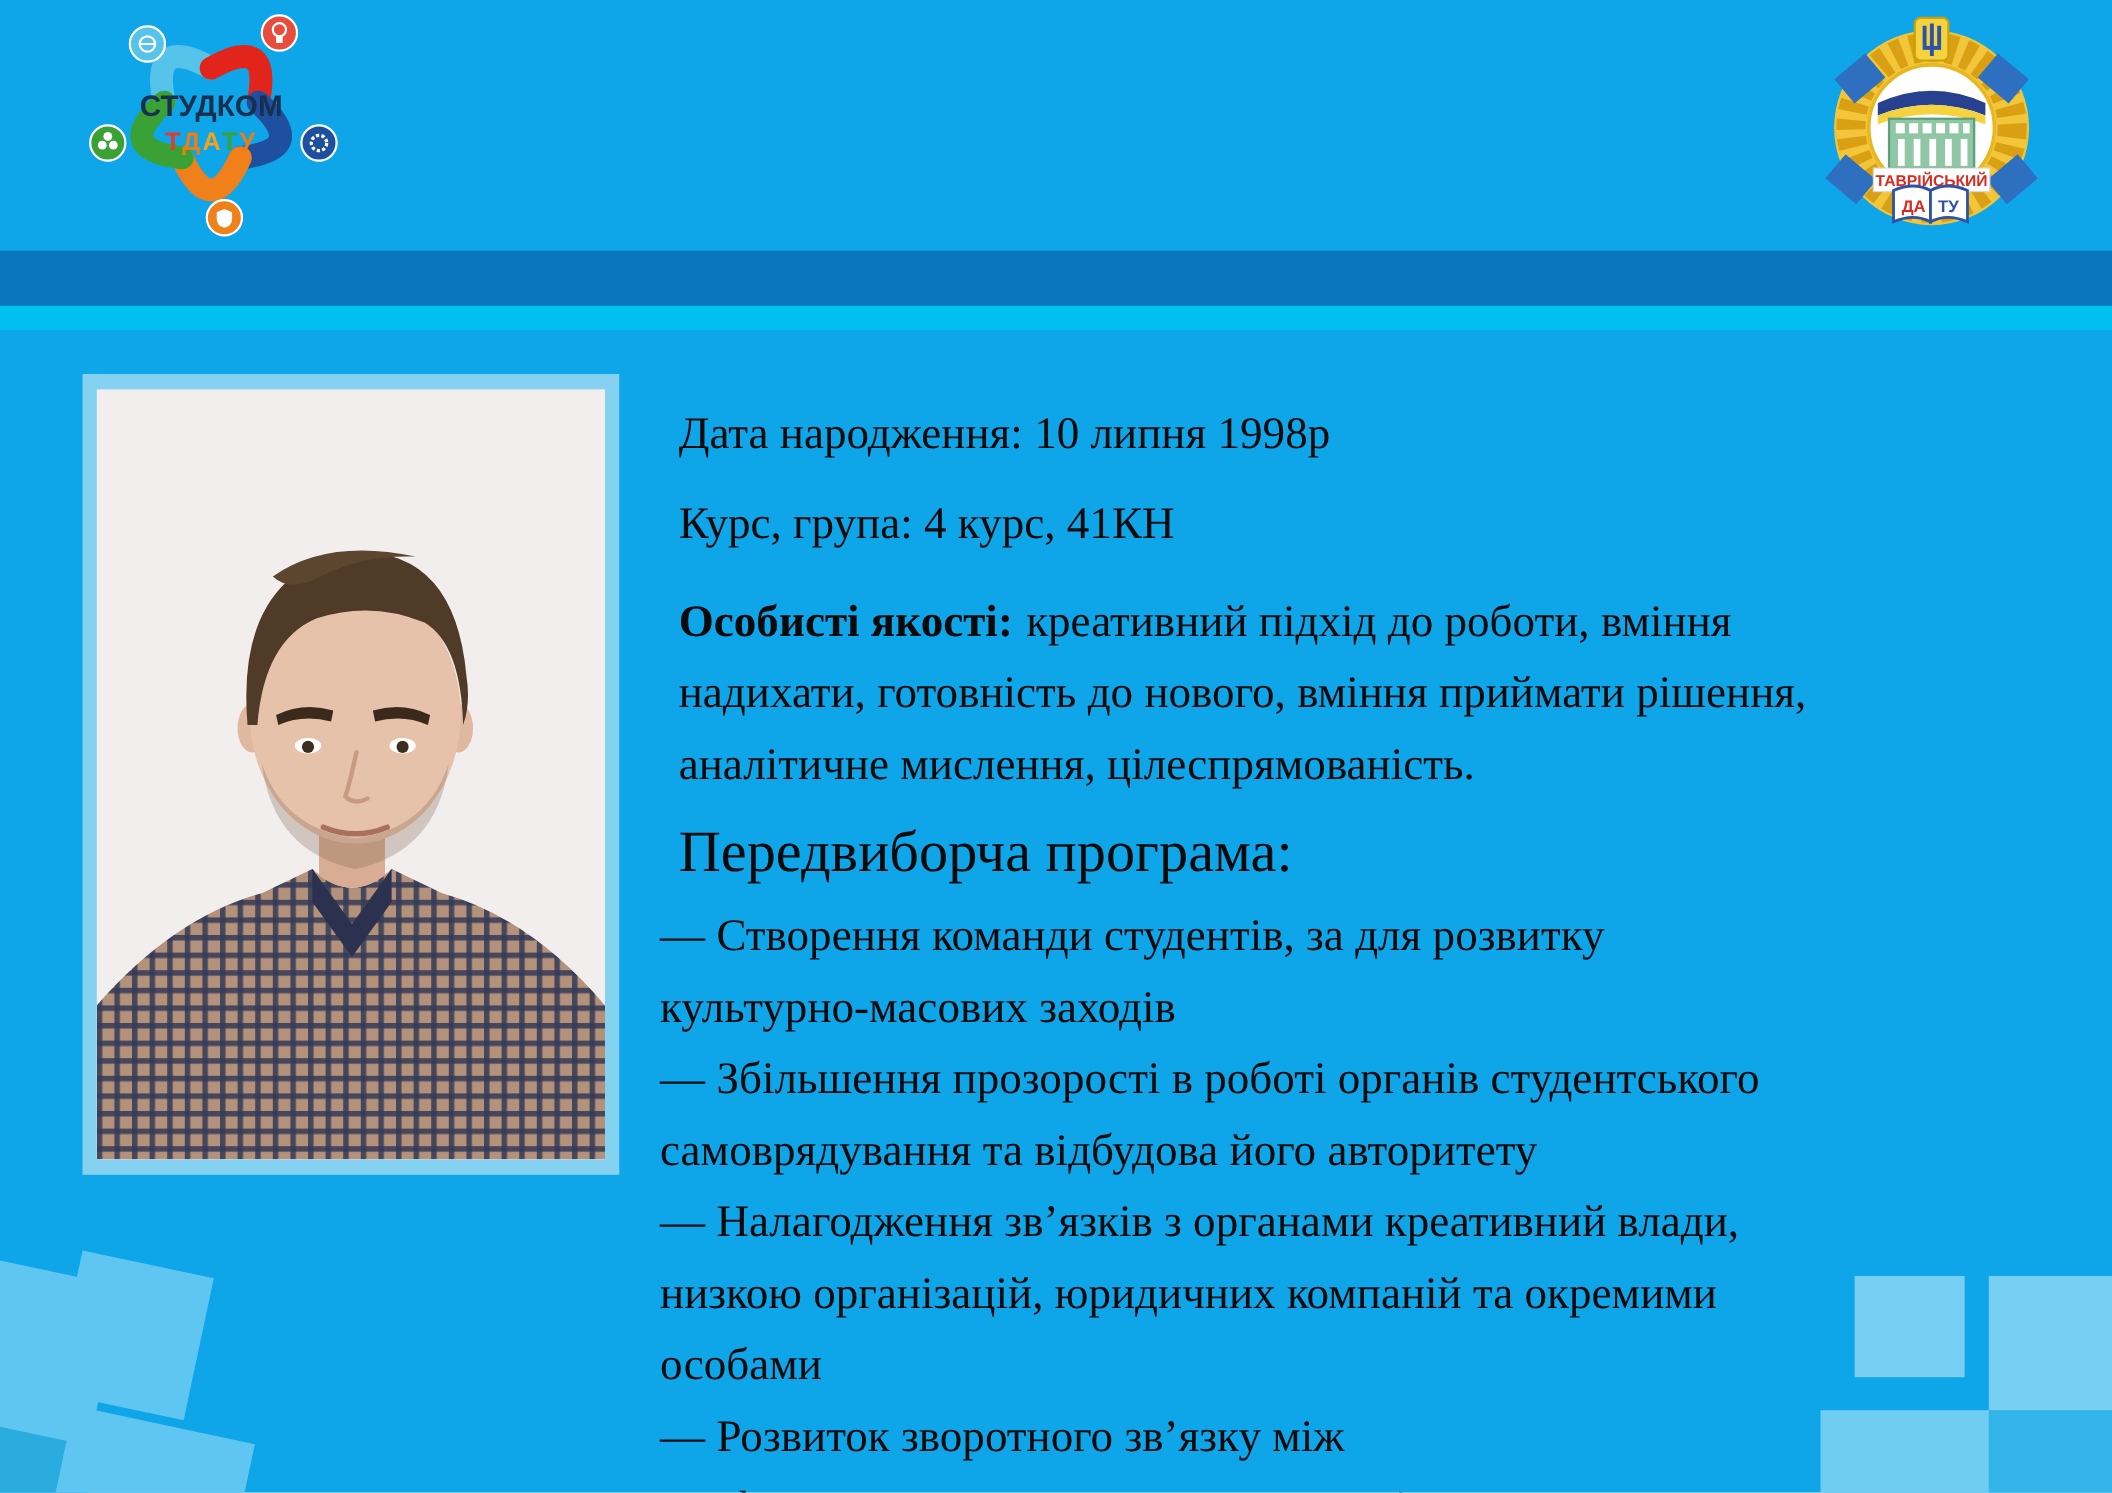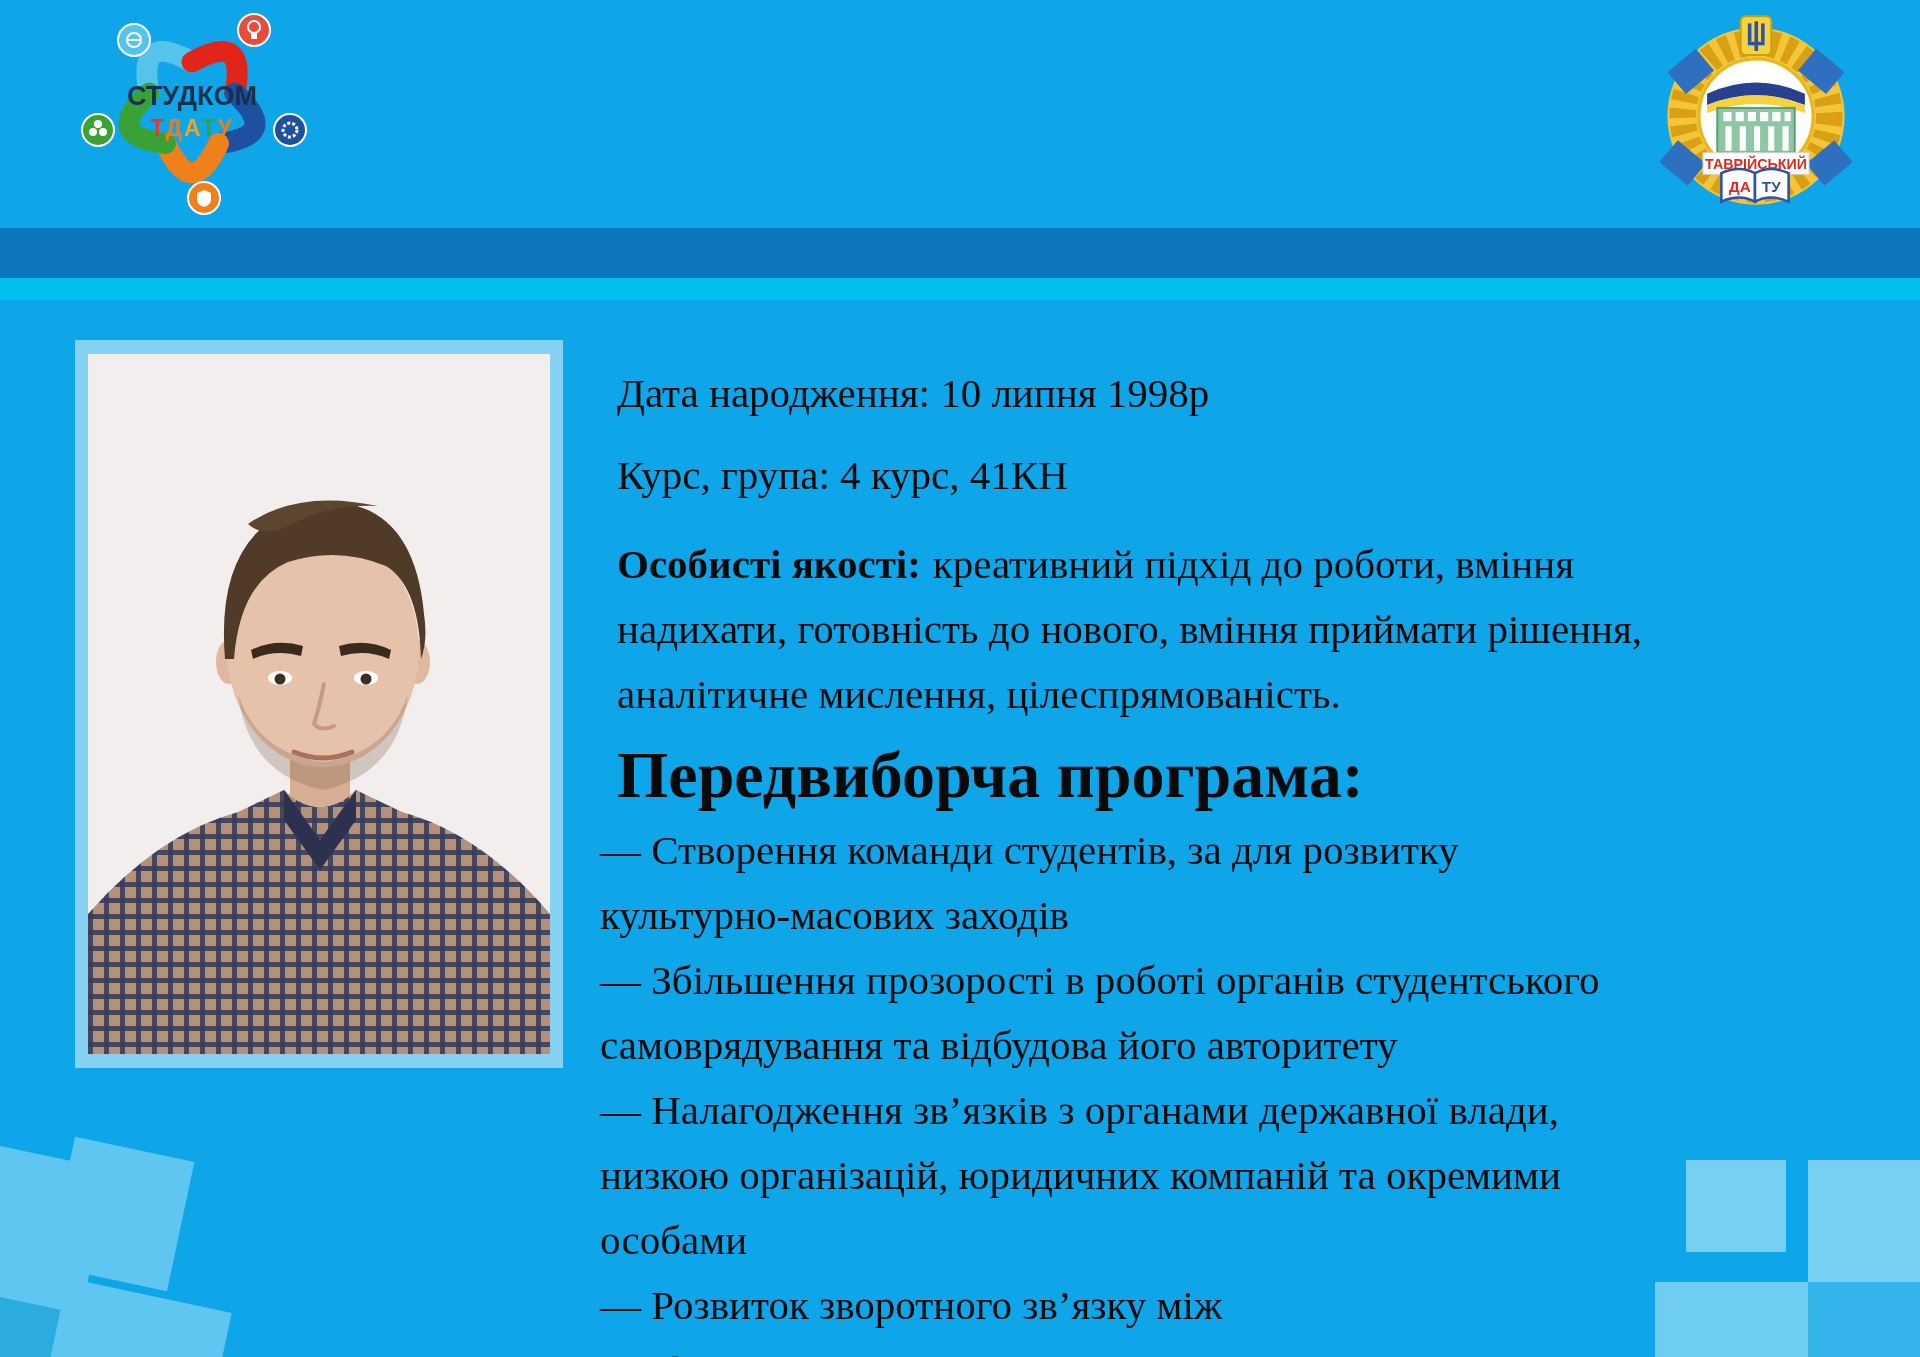--- a/index.html
+++ b/index.html
@@ -22,21 +22,21 @@
   .photo-frame{position:absolute;left:75px;top:340px;width:488px;height:728px;background:#85d1f2;}
   .photo-inner{position:absolute;left:13px;top:14px;width:462px;height:700px;background:#f3eeee;overflow:hidden;}
 
   
   .content{position:absolute;left:600px;top:344px;width:1160px;font-size:41px;line-height:65px;}
   .content p{margin:17px;}
   .fact-line{margin-bottom:4px !important;}
   .qualities{margin-top:24px !important;white-space:pre-line;}
   .q-label{font-weight:bold;margin-right:12px;}
   .program-heading{margin-top:14px !important;margin-bottom:12px !important;
-                   font-weight:bold;font-size:66px;line-height:62px;}
+                   font-weight:normal;font-size:53px;line-height:62px;}
   .program-item{white-space:pre-line;}
 
   
   .deco{position:absolute;}
   .dl-a{left:-170px;top:1140px;width:250px;height:330px;background:#5ec6f1;transform:rotate(12deg);}
   .dl-d{left:-100px;top:1296px;width:175px;height:150px;background:#2bacdf;transform:rotate(12deg);}
   .dl-c{left:52px;top:1294px;width:168px;height:130px;background:#5ec6f1;transform:rotate(12deg);}
   .dl-b{left:60px;top:1148px;width:122px;height:132px;background:#5ec6f1;transform:rotate(12deg);}
   .dr-1{left:1686px;top:1160px;width:100px;height:92px;background:#77d0f2;}
   .dr-2{left:1808px;top:1160px;width:112px;height:122px;background:#77d0f2;}
@@ -192,21 +192,21 @@
     <p class="fact-line">Курс, група: 4 курс, 41КН</p>
     <p class="qualities"><span class="q-label">Особисті якості:</span><span>креативний підхід до роботи, вміння
 надихати, готовність до нового, вміння приймати рішення,
 аналітичне мислення, цілеспрямованість.</span></p>
     <p class="program-heading">Передвиборча програма:</p>
     <div>
       <div class="program-item">— Створення команди студентів, за для розвитку
 культурно-масових заходів</div>
       <div class="program-item">— Збільшення прозорості в роботі органів студентського
 самоврядування та відбудова його авторитету</div>
-      <div class="program-item">— Налагодження зв’язків з органами державної влади,
+      <div class="program-item">— Налагодження зв’язків з органами креативний влади,
 низкою організацій, юридичних компаній та окремими
 особами</div>
       <div class="program-item">— Розвиток зворотного зв’язку між
 професорсько-викладацьким складом і студентами</div>
     </div>
   </div>
 
   <div class="deco dl-a"></div>
   <div class="deco dl-d"></div>
   <div class="deco dl-c"></div>

